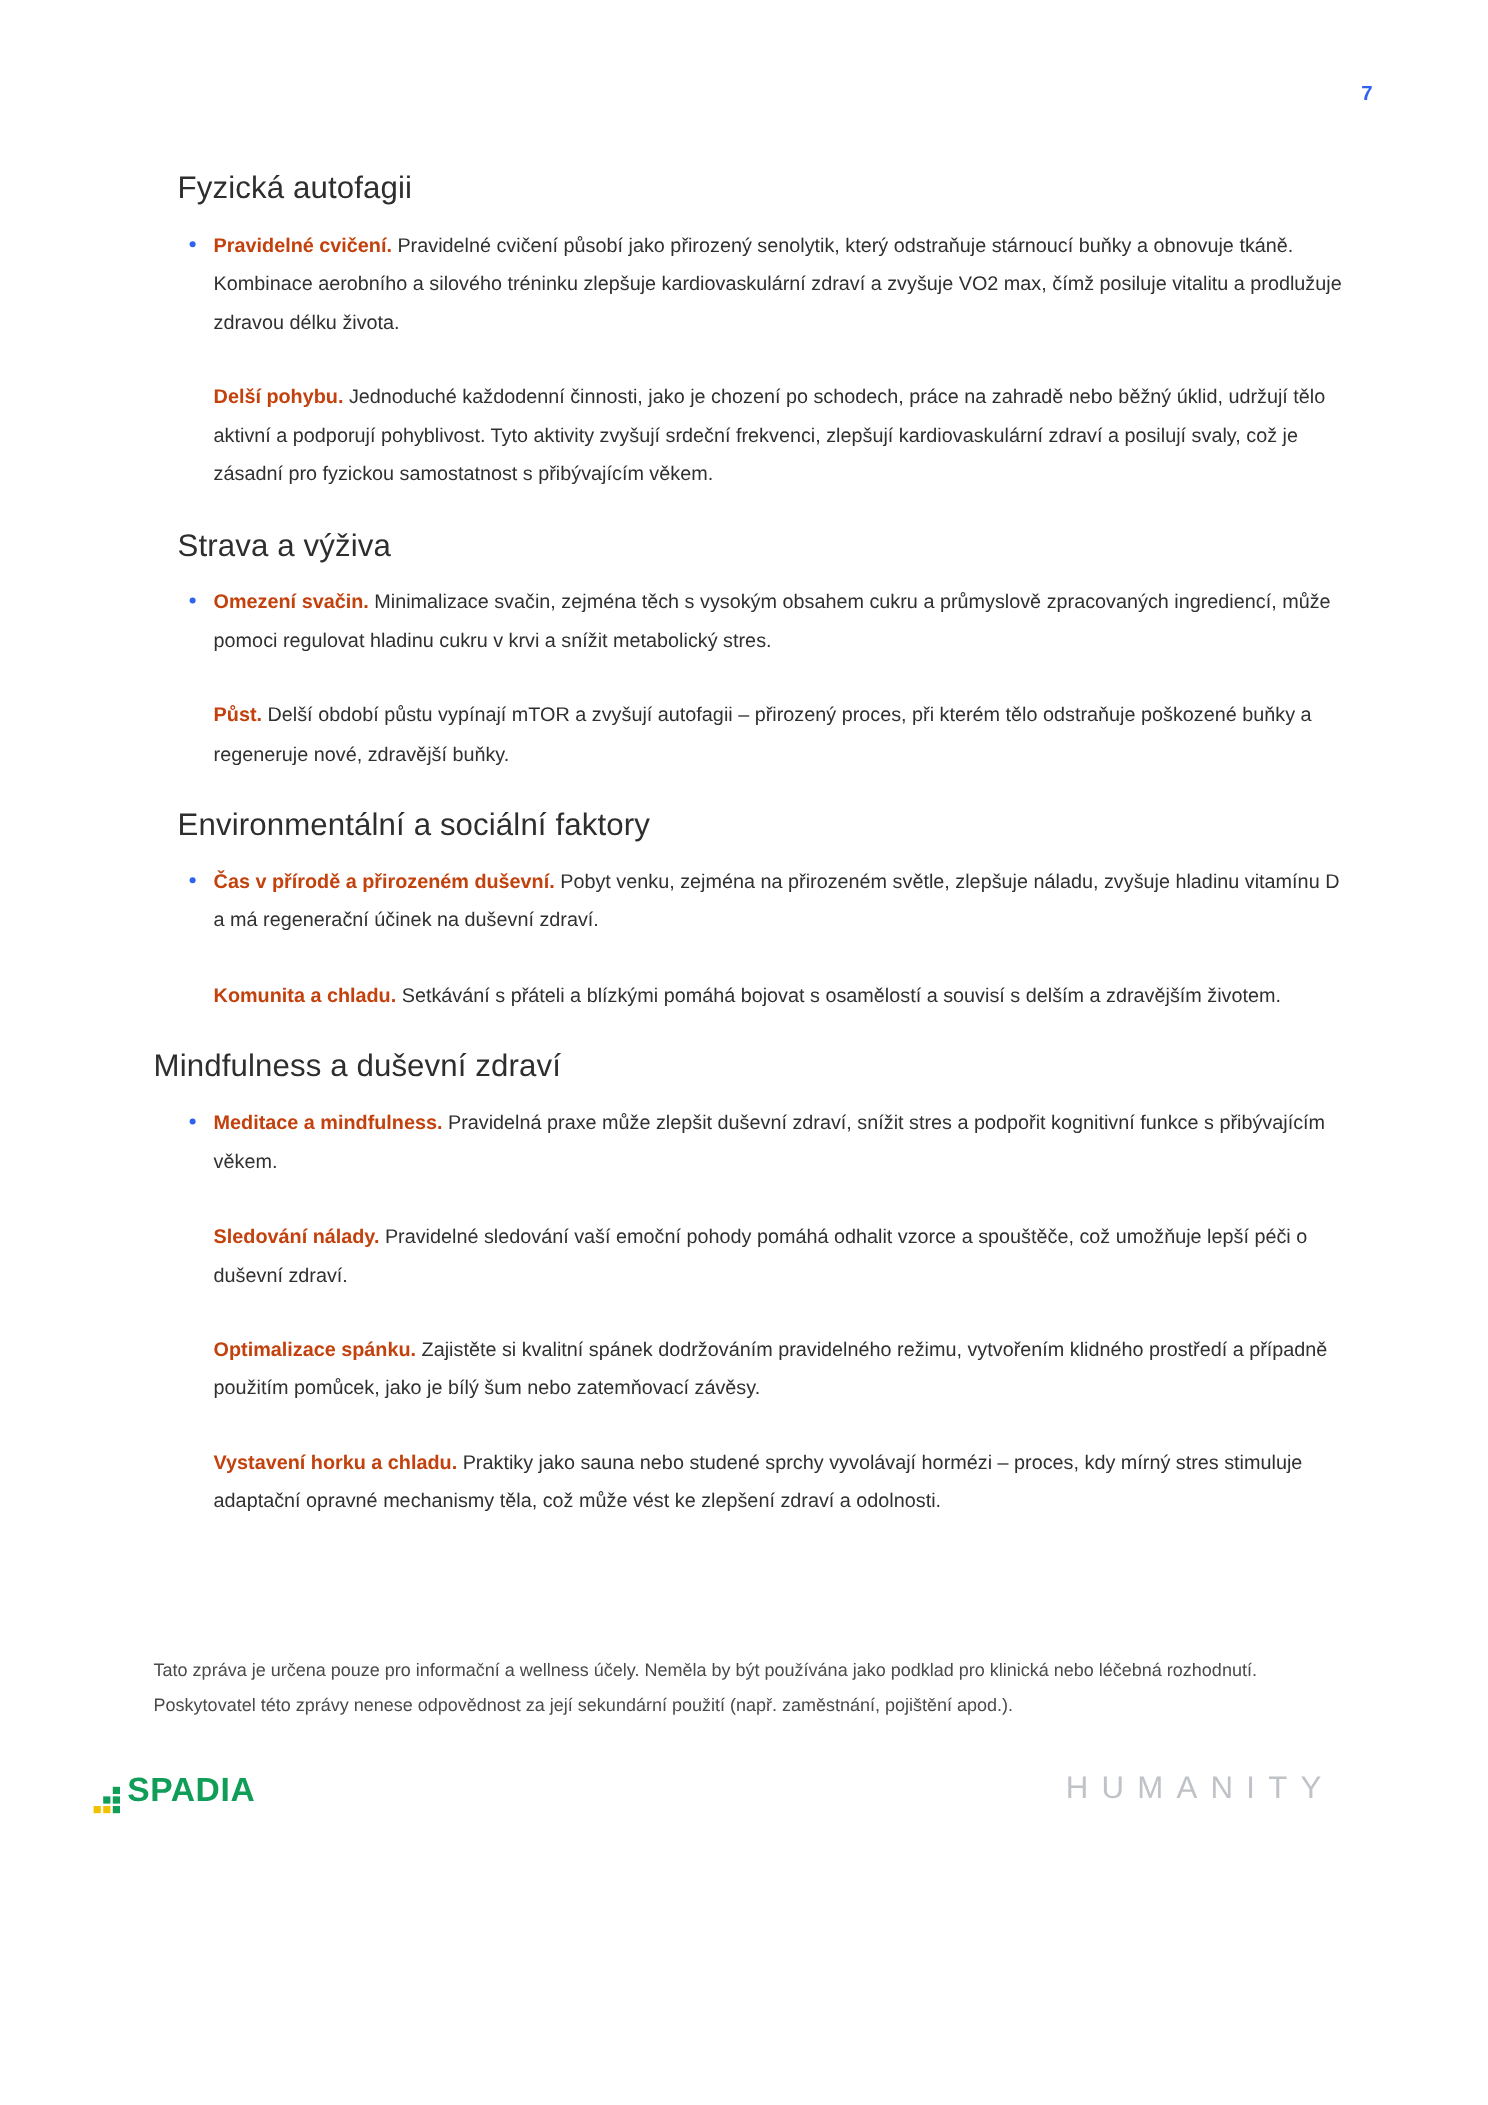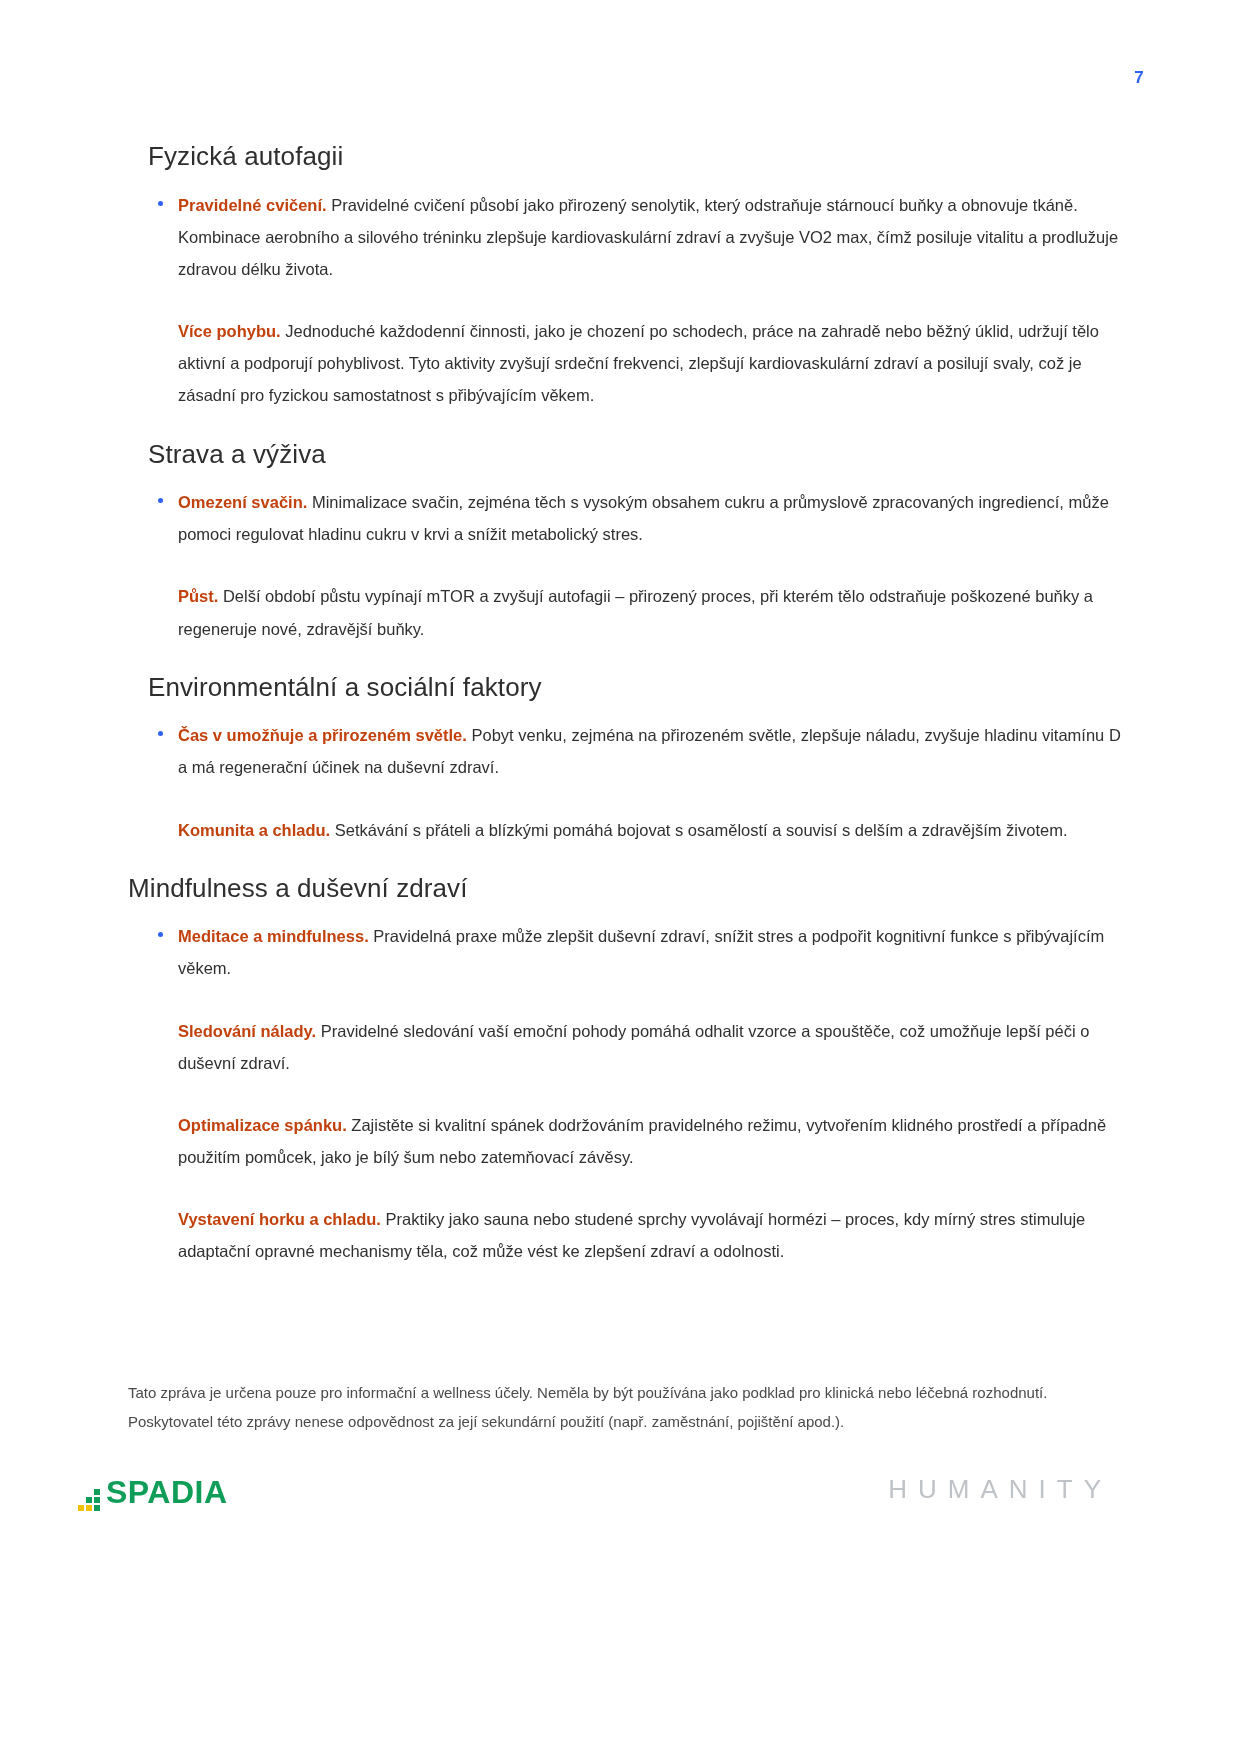--- a/index.html
+++ b/index.html
@@ -133,21 +133,21 @@
     margin-right: 6px;
     align-self: flex-end;
     margin-bottom: 3px;
   }
   .spadia-mark i { display: block; width: 6px; height: 6px; }
   .sq-g { background: #0f9d58; }
   .sq-y { background: #f2c200; }
   .sq-n { background: transparent; }
   .spadia-word {
     font-family: "Liberation Sans", sans-serif;
-    font-size: 32px;
+    font-size: 28px;
     font-weight: bold;
     color: #0f9d58;
     letter-spacing: 0.5px;
     line-height: 1;
   }
   .logo-humanity {
     position: absolute;
     right: 128px;
     top: 6px;
     font-size: 26px;
@@ -167,21 +167,21 @@
   <div class="content">
 
     <div class="section indented">
       <h2 class="section-heading">Fyzická autofagii</h2>
       <div class="bullets-wrap">
         <ul class="bullets">
           <li class="bullet-item has-dot">
             <p class="para"><span class="lead">Pravidelné cvičení.</span><span> Pravidelné cvičení působí jako přirozený senolytik, který odstraňuje stárnoucí buňky a obnovuje tkáně. Kombinace aerobního a silového tréninku zlepšuje kardiovaskulární zdraví a zvyšuje VO2 max, čímž posiluje vitalitu a prodlužuje zdravou délku života.</span></p>
           </li>
           <li class="bullet-item">
-            <p class="para"><span class="lead">Více pohybu.</span><span> Jednoduché každodenní činnosti, jako je chození po schodech, práce na zahradě nebo běžný úklid, udržují tělo aktivní a podporují pohyblivost. Tyto aktivity zvyšují srdeční frekvenci, zlepšují kardiovaskulární zdraví a posilují svaly, což je zásadní pro fyzickou samostatnost s přibývajícím věkem.</span></p>
+            <p class="para"><span class="lead">Delší pohybu.</span><span> Jednoduché každodenní činnosti, jako je chození po schodech, práce na zahradě nebo běžný úklid, udržují tělo aktivní a podporují pohyblivost. Tyto aktivity zvyšují srdeční frekvenci, zlepšují kardiovaskulární zdraví a posilují svaly, což je zásadní pro fyzickou samostatnost s přibývajícím věkem.</span></p>
           </li>
         </ul>
       </div>
     </div>
 
     <div class="section indented">
       <h2 class="section-heading">Strava a výživa</h2>
       <div class="bullets-wrap">
         <ul class="bullets">
           <li class="bullet-item has-dot">
@@ -192,21 +192,21 @@
           </li>
         </ul>
       </div>
     </div>
 
     <div class="section indented">
       <h2 class="section-heading">Environmentální a sociální faktory</h2>
       <div class="bullets-wrap">
         <ul class="bullets">
           <li class="bullet-item has-dot">
-            <p class="para"><span class="lead">Čas v umožňuje a přirozeném světle.</span><span> Pobyt venku, zejména na přirozeném světle, zlepšuje náladu, zvyšuje hladinu vitamínu D a má regenerační účinek na duševní zdraví.</span></p>
+            <p class="para"><span class="lead">Čas v přírodě a přirozeném duševní.</span><span> Pobyt venku, zejména na přirozeném světle, zlepšuje náladu, zvyšuje hladinu vitamínu D a má regenerační účinek na duševní zdraví.</span></p>
           </li>
           <li class="bullet-item">
             <p class="para"><span class="lead">Komunita a chladu.</span><span> Setkávání s přáteli a blízkými pomáhá bojovat s osamělostí a souvisí s delším a zdravějším životem.</span></p>
           </li>
         </ul>
       </div>
     </div>
 
     <div class="section">
       <h2 class="section-heading">Mindfulness a duševní zdraví</h2>

